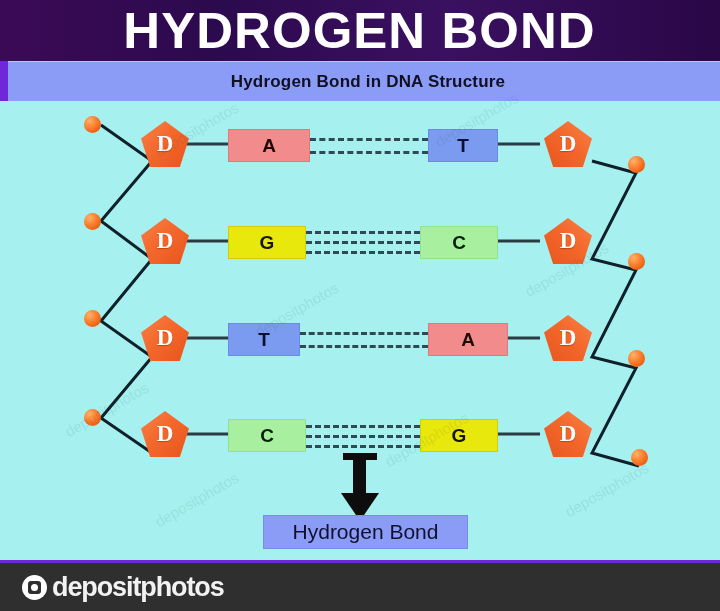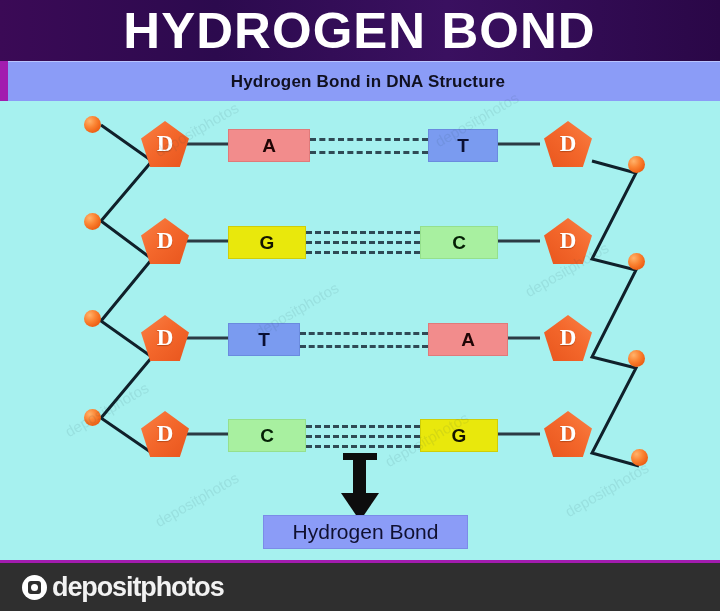--- a/index.html
+++ b/index.html
@@ -1,21 +1,21 @@
 <!DOCTYPE html>
 <html><head>
 <meta charset="utf-8">
 <style>
   html,body{margin:0;padding:0;}
   body{
     width:720px;height:611px;overflow:hidden;
     font-family:"Liberation Sans", sans-serif;
     background:#9ef0f0;
   }
-  #stage{position:relative;width:720px;height:611px;overflow:hidden;background:#a21caf;}
+  #stage{position:relative;width:720px;height:611px;overflow:hidden;background:#6d28d9;}
 
   
   .title-bar{
     position:absolute;left:0;top:0;width:720px;height:61px;
     background:linear-gradient(90deg,#3b0a56 0%,#2c0a4e 30%,#3a1060 62%,#2a0747 100%);
     display:flex;align-items:center;justify-content:center;
   }
   .title-bar .ttl{
     color:#ffffff;font-size:50px;font-weight:bold;letter-spacing:1px;
     font-family:"Liberation Sans", sans-serif;line-height:1;

